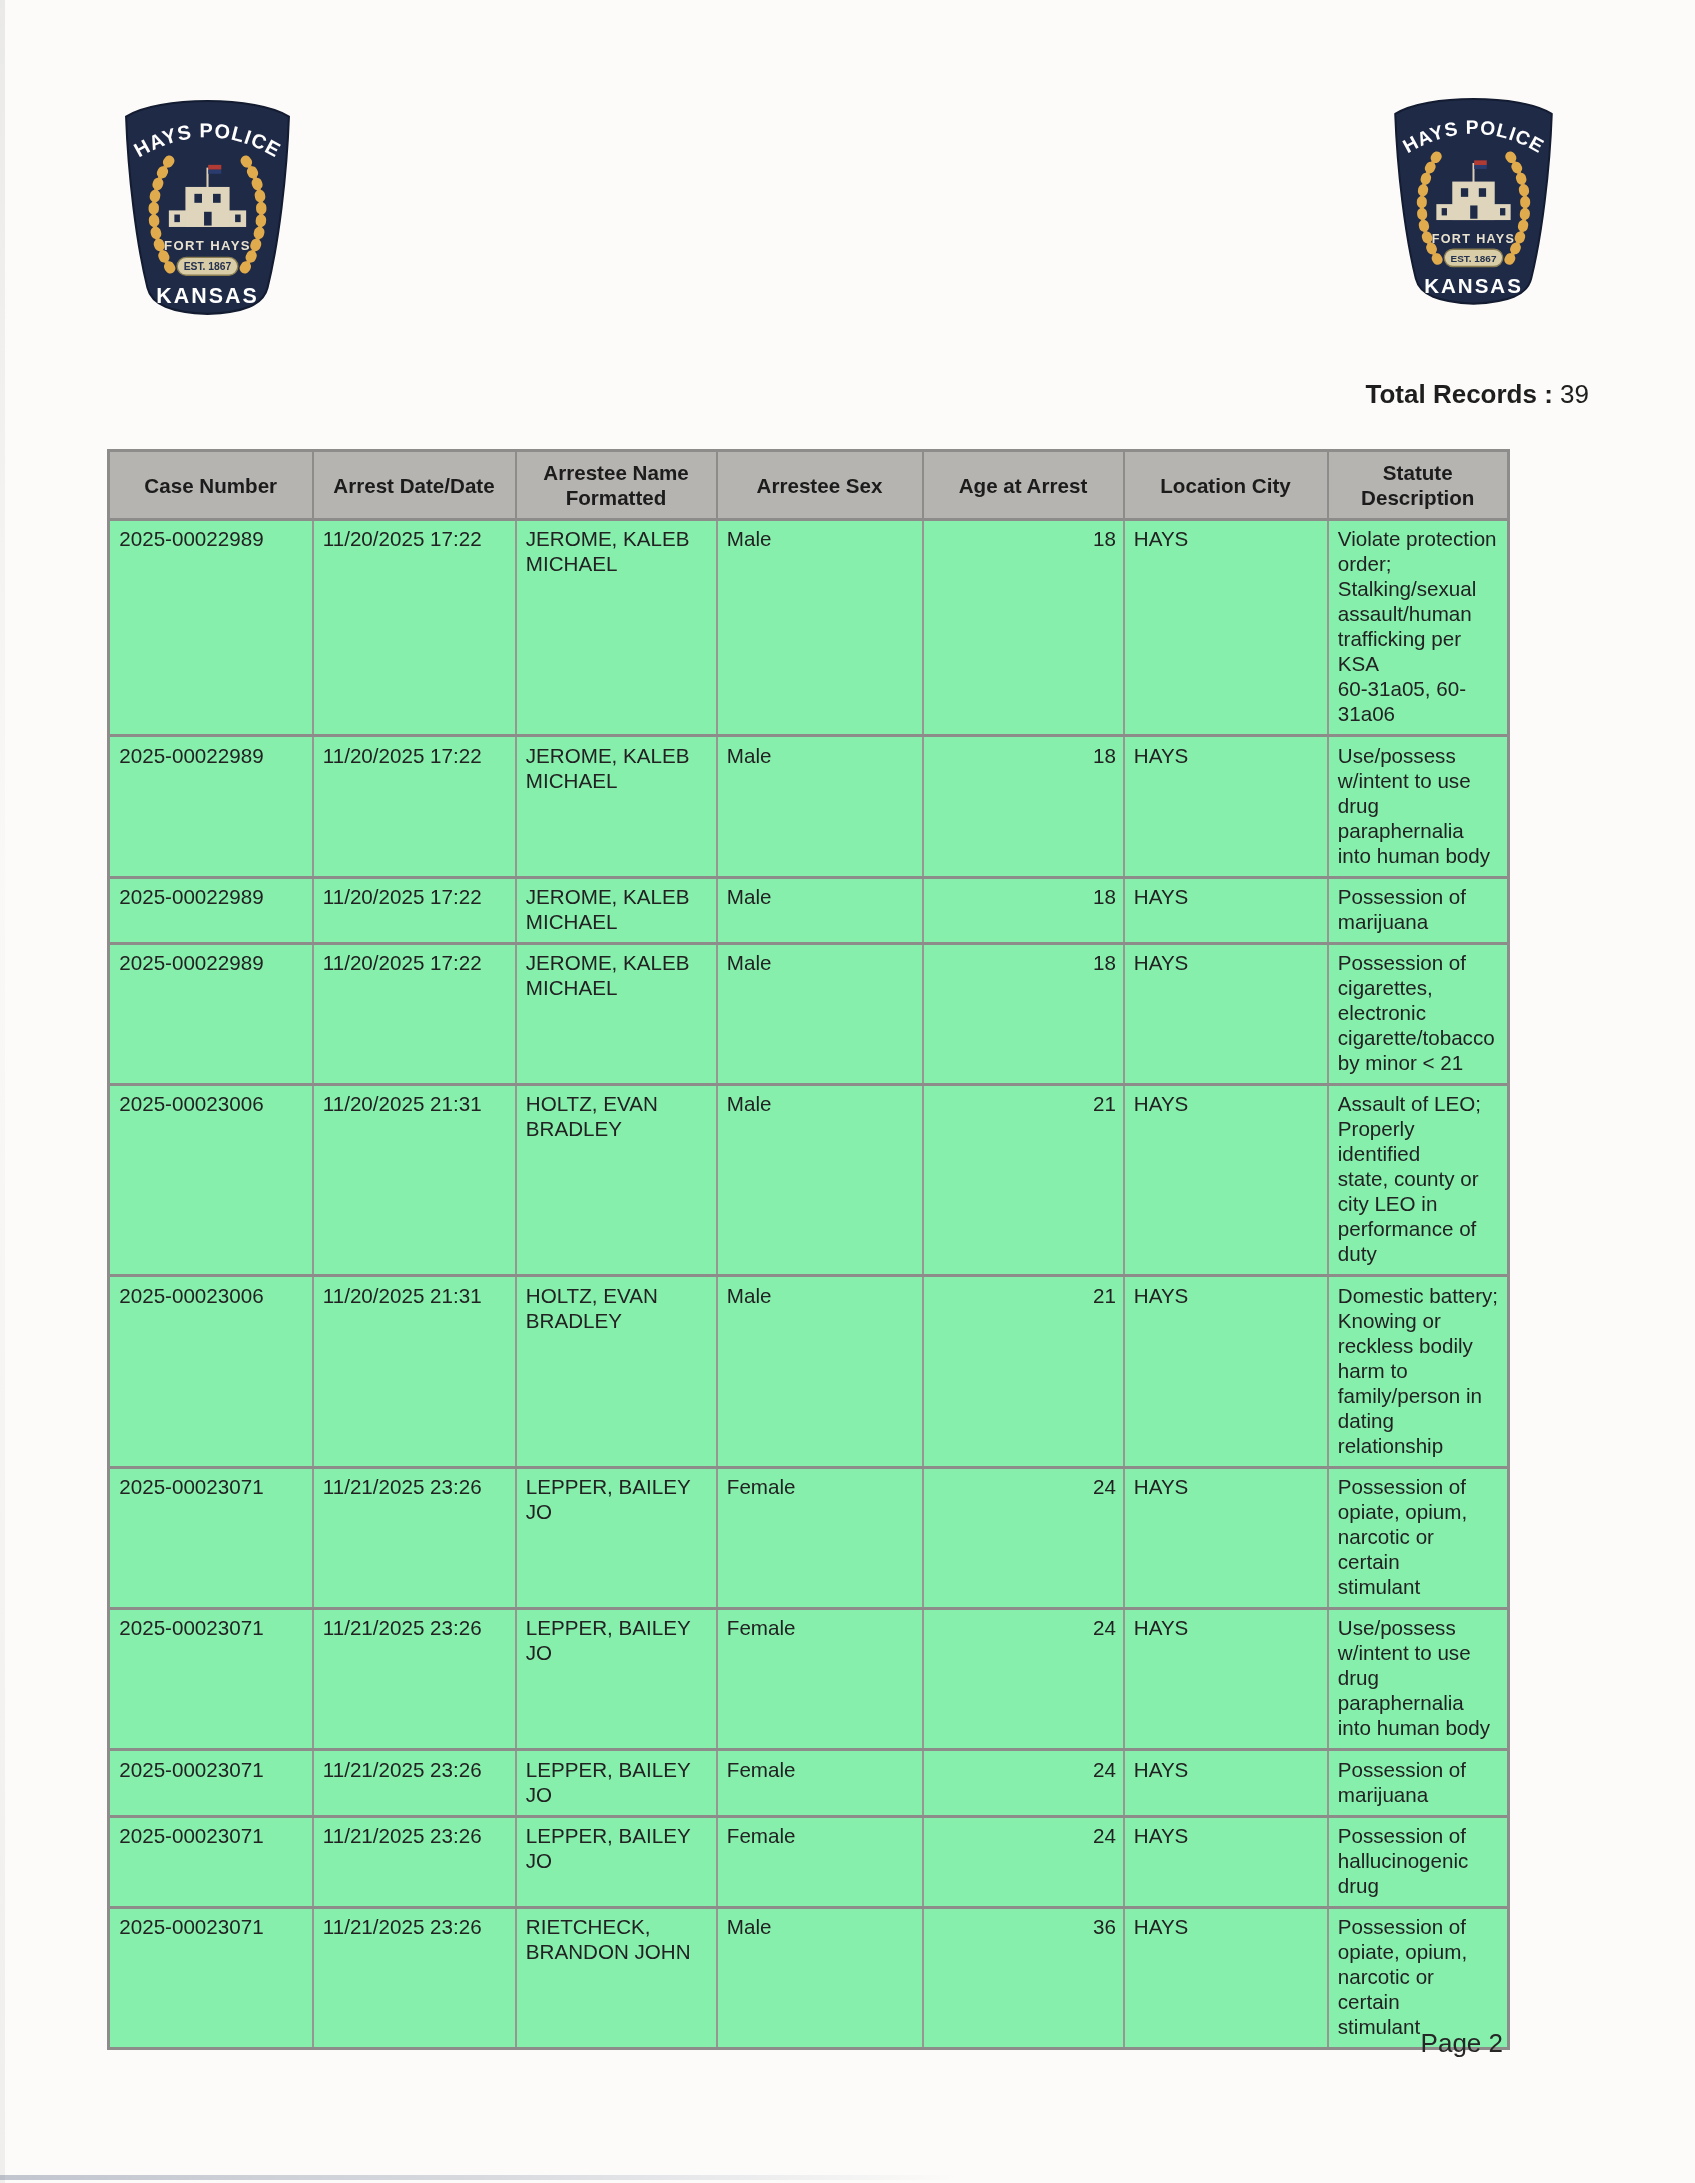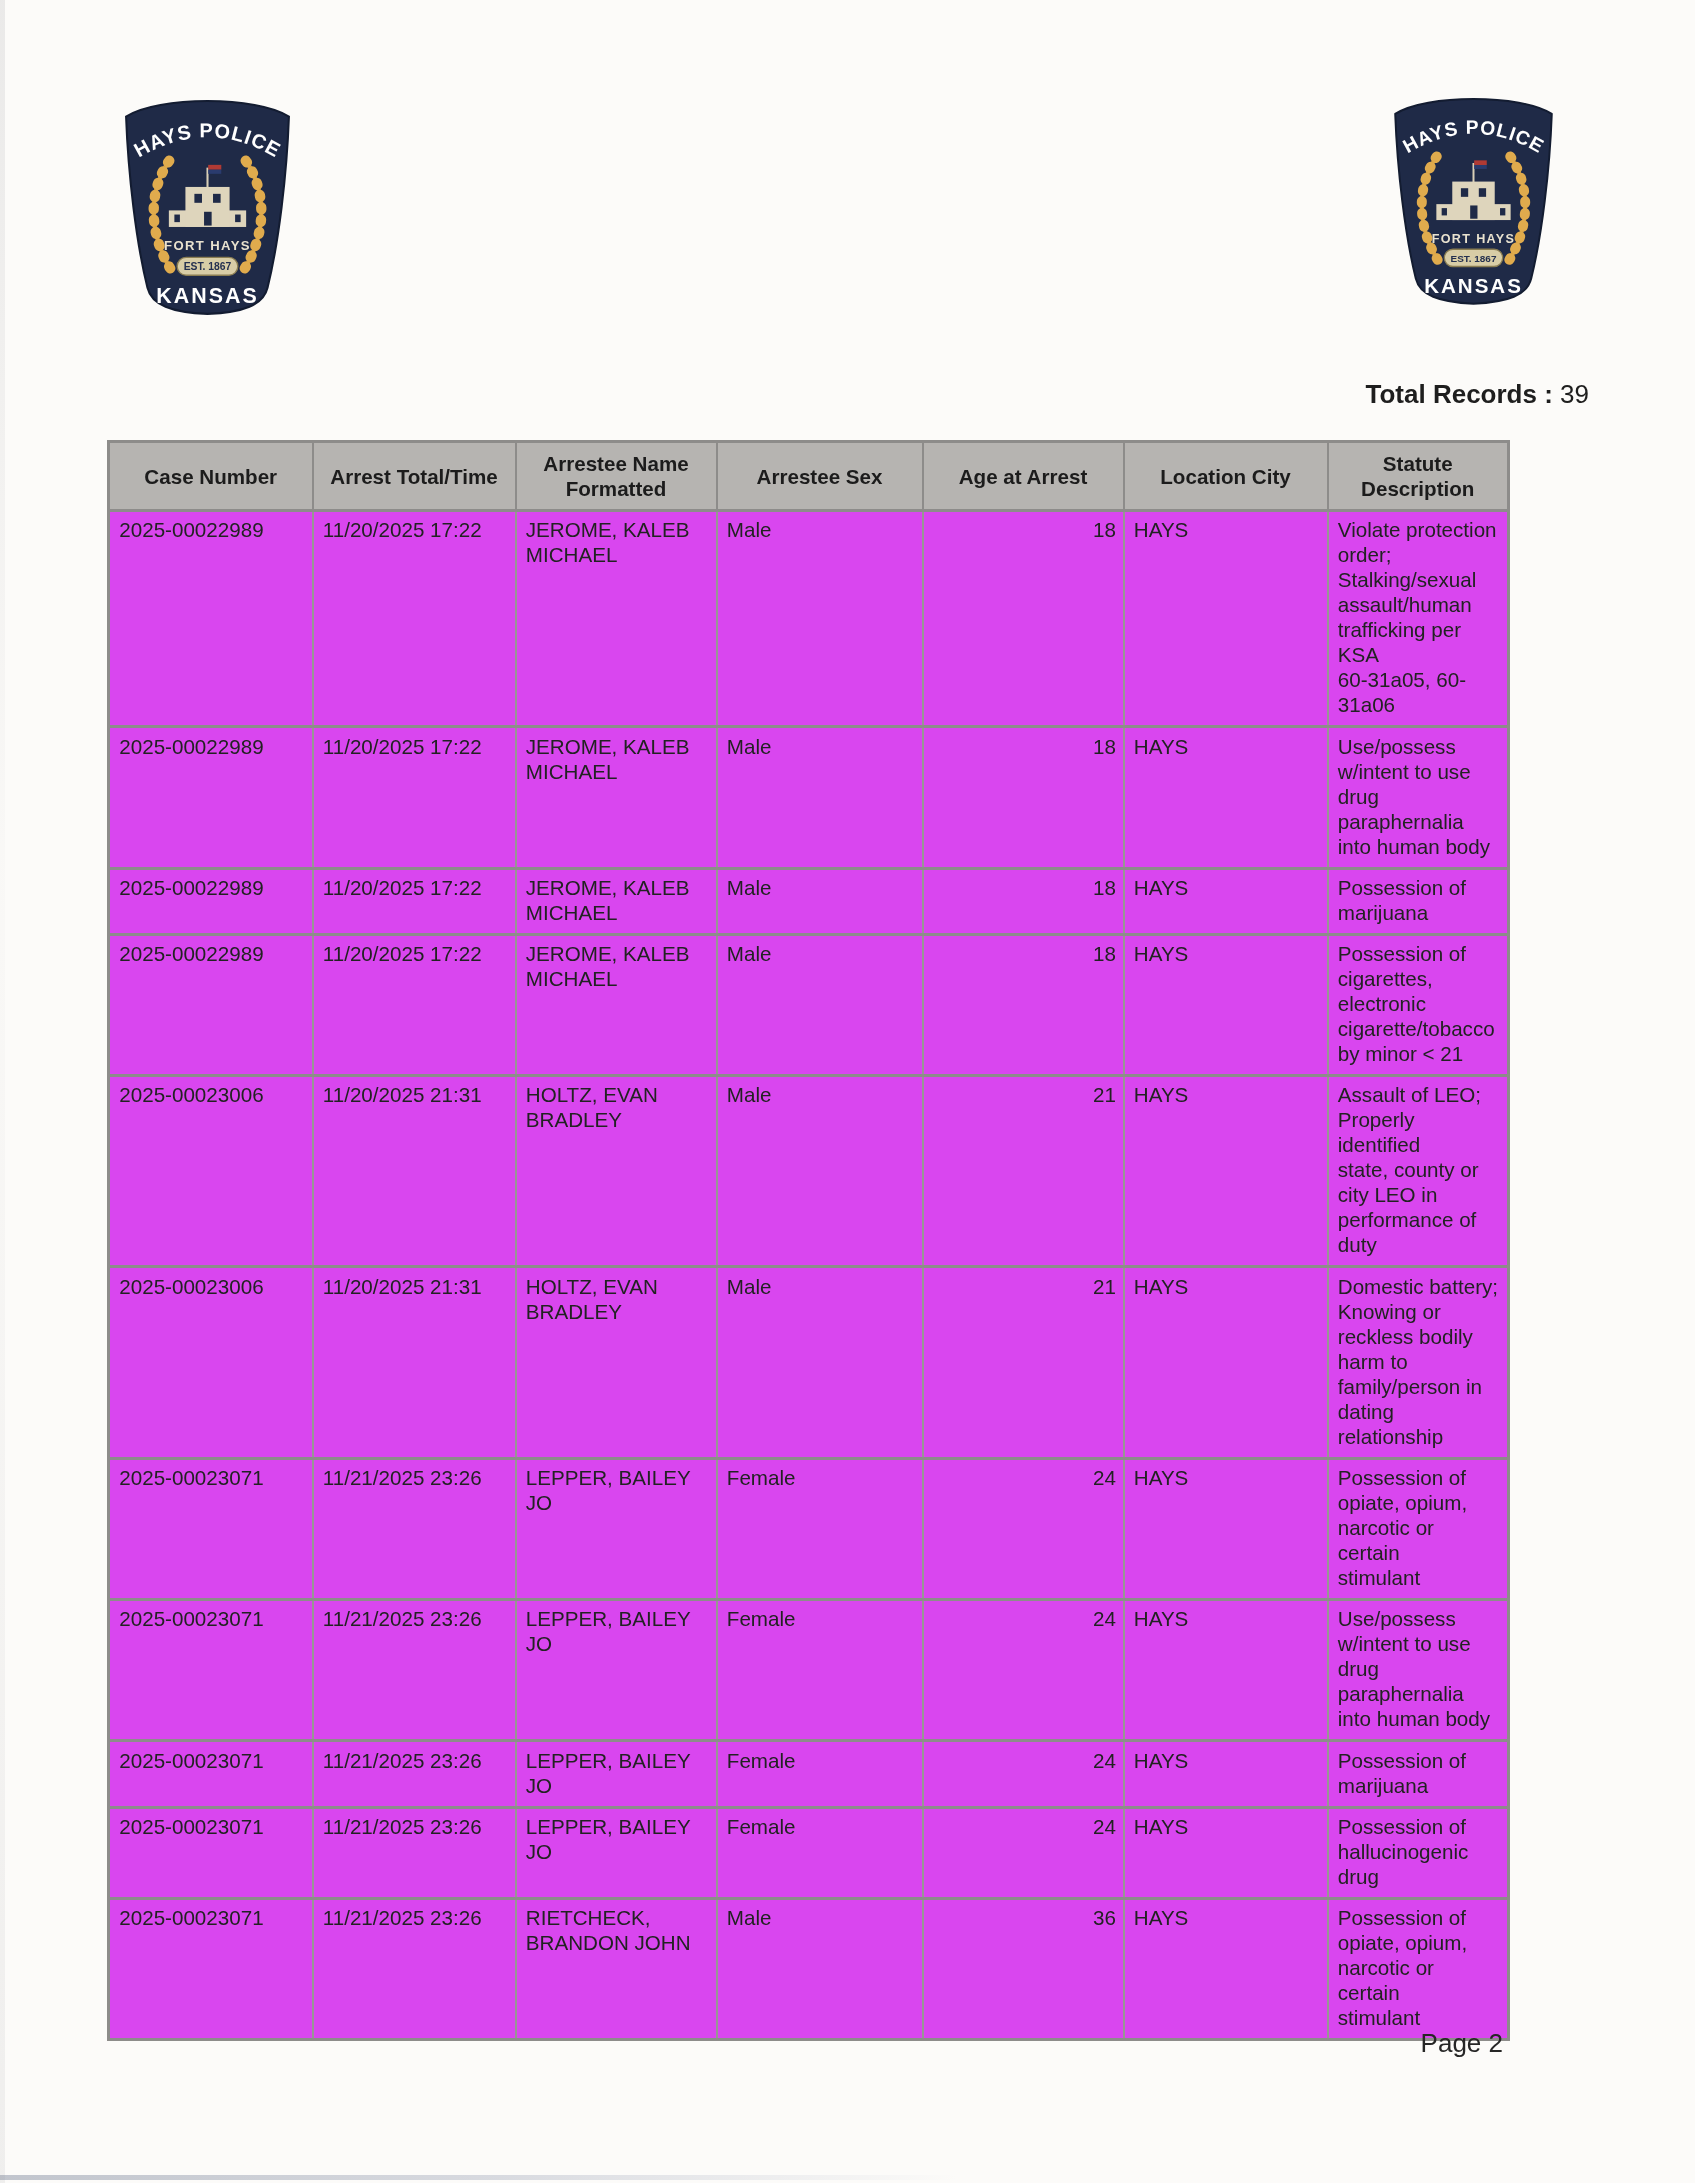--- a/index.html
+++ b/index.html
@@ -18,22 +18,22 @@
   .badge-right { left:1374px; top:84px; width:199px; height:227px; }
   .badge-wrap svg { width:100%; height:100%; }
 
   .agency-block { position:absolute; left:109px; top:312px; font-size:26px; line-height:41px; }
   .agency-block b { font-weight:700; }
   .total-records { position:absolute; top:355px; left:1303px; width:286px; text-align:right; font-size:26px;margin-top:24px; }
   .total-records b { font-weight:700; }
 
   
   .arrest-table {
-    position:absolute; left:107px; top:440px; width:1401px;
-    border-collapse:collapse; table-layout:fixed; background:#d946ef;
+    position:absolute; left:107px; top:449px; width:1401px;
+    border-collapse:collapse; table-layout:fixed; background:#86efac;
     border:3.3px solid #8d8c8a;
   }
   .arrest-table th {
     background:#b6b4b1; font-size:20.6px; font-weight:700; color:#1c1c1c;
     text-align:center; vertical-align:middle; padding:8px 4px;
     border:2px solid #8d8c8a; border-bottom:2.7px solid #7f7e7c;
     line-height:25px; white-space:pre-line;
   }
   .arrest-table td {
     font-size:20.6px; color:#222; vertical-align:top;
@@ -144,21 +144,21 @@
         <col style="width:203px">
         <col style="width:201px">
       <col style="width:206px">
         <col style="width:201px">
         <col style="width:204px">
         <col style="width:181px">
     </colgroup>
     <thead>
       <tr>
         <th>Case Number</th>
-        <th>Arrest Total/Time</th>
+        <th>Arrest Date/Date</th>
         <th>Arrestee Name
 Formatted</th>
         <th>Arrestee Sex</th>
         <th>Age at Arrest</th>
         <th>Location City</th>
         <th>Statute
 Description</th>
       </tr>
     </thead>
     <tbody>

